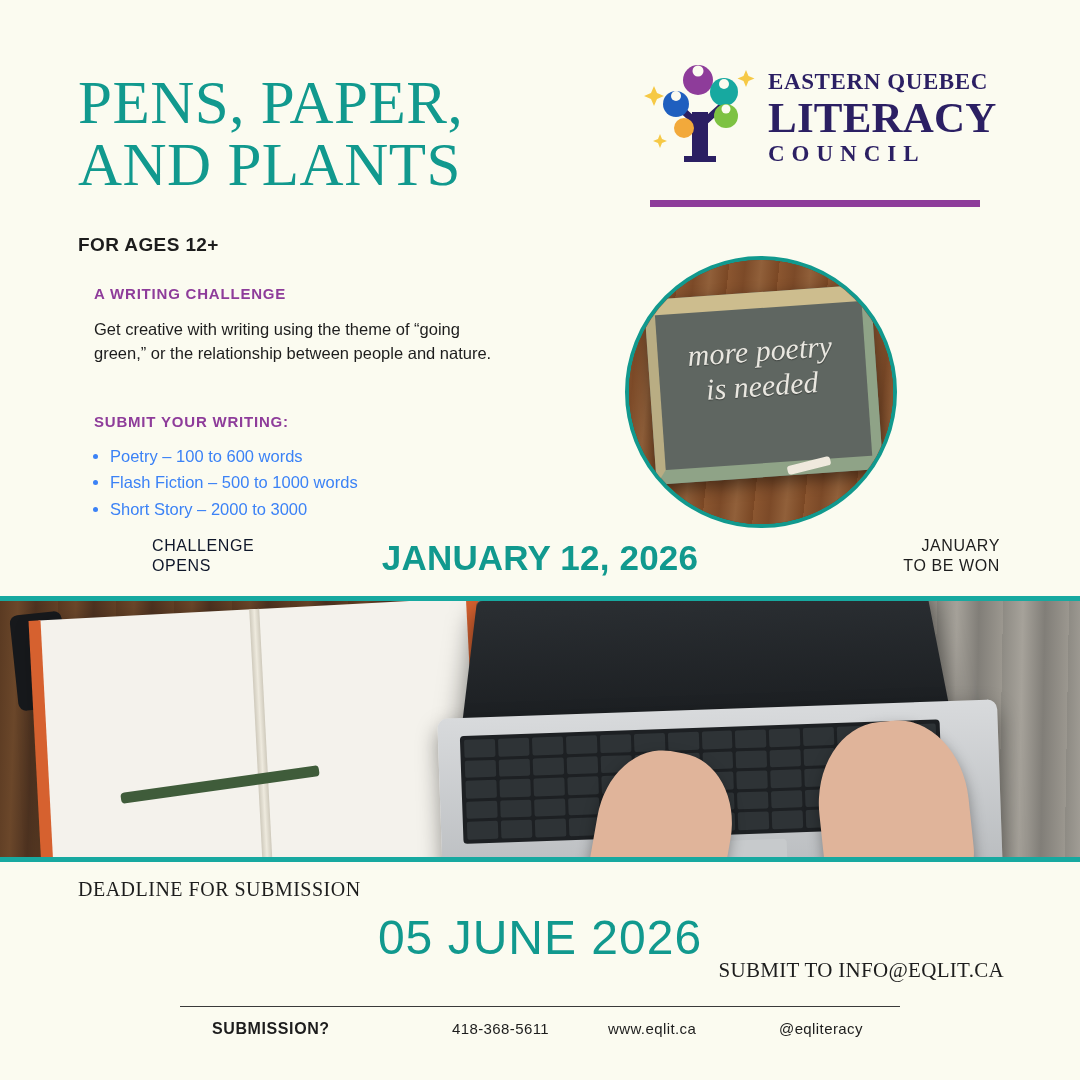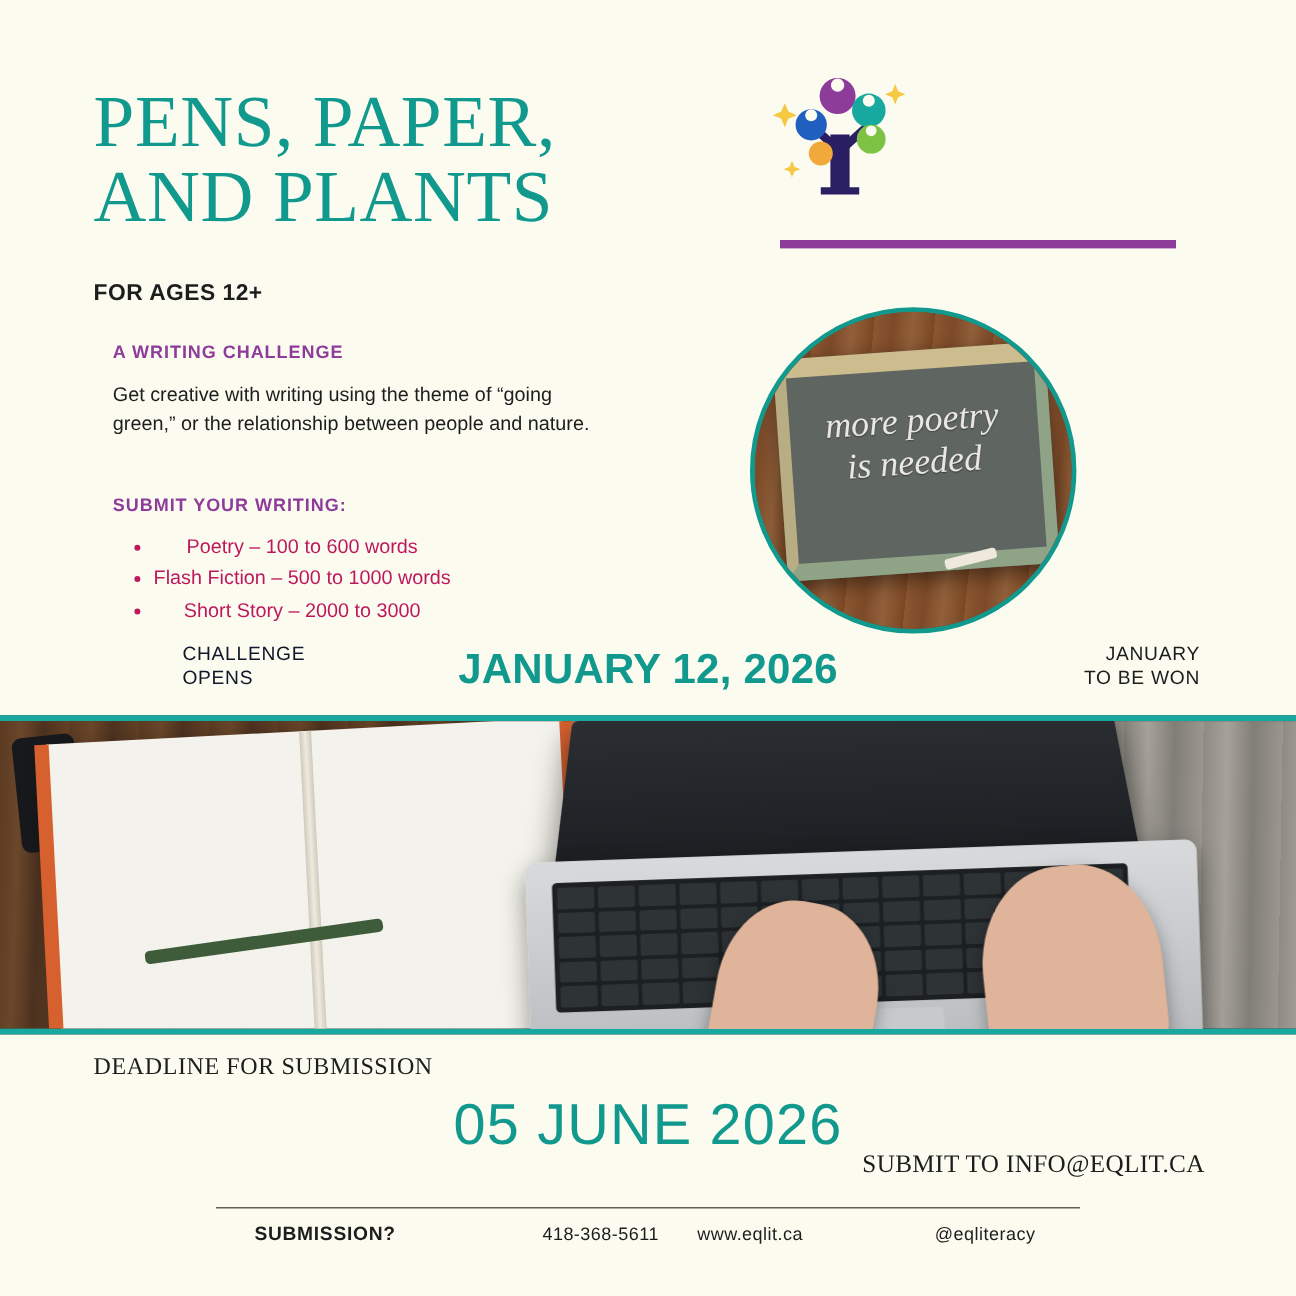--- a/index.html
+++ b/index.html
@@ -70,28 +70,27 @@
     position: absolute;
     left: 94px;
     top: 413px;
     font-size: 15px;
     font-weight: bold;
     letter-spacing: 0.8px;
     color: #8e3c9a;
   }
   .submit-list {
     position: absolute;
-    left: 102px;
+    left: 84px;
     top: 443px;
     margin: 0;
     padding-left: 26px;
     font-size: 16.5px;
     line-height: 1.6;
-    color: #be185d;
-    text-align: center;
+    color: #3b82f6;
   }
 
   
   .logo-block {
     position: absolute;
     left: 640px;
     top: 48px;
     width: 340px;
     height: 170px;
   }
@@ -391,21 +390,21 @@
   .phone {
     position: absolute;
     left: 452px;
     top: 1020px;
     font-size: 15px;
     letter-spacing: 0.4px;
     color: #1d1d1d;
   }
   .website {
     position: absolute;
-    left: 581px;
+    left: 608px;
     top: 1020px;
     font-size: 15px;
     letter-spacing: 0.4px;
     color: #1d1d1d;
   }
   .handle {
     position: absolute;
     left: 779px;
     top: 1020px;
     font-size: 15px;
@@ -447,20 +446,25 @@
         <circle cx="84" cy="40" r="14" fill="#17a9a0"></circle>
         <circle cx="84" cy="32" r="5" fill="#fbfbf0"></circle>
         <circle cx="86" cy="64" r="12" fill="#7dc242"></circle>
         <circle cx="86" cy="57" r="4.5" fill="#fbfbf0"></circle>
         <circle cx="44" cy="76" r="10" fill="#f2a93b"></circle>
 
         <path d="M14 34 l3 7 7 3 -7 3 -3 7 -3 -7 -7 -3 7 -3 z" fill="#f6c945"></path>
         <path d="M106 18 l2.5 6 6 2.5 -6 2.5 -2.5 6 -2.5 -6 -6 -2.5 6 -2.5 z" fill="#f6c945"></path>
         <path d="M20 82 l2 5 5 2 -5 2 -2 5 -2 -5 -5 -2 5 -2 z" fill="#f6c945"></path>
       </svg>
+    </div>
+    <div class="logo-text">
+      <div class="logo-l1">EASTERN QUEBEC</div>
+      <div class="logo-l2">LITERACY</div>
+      <div class="logo-l3">COUNCIL</div>
     </div>
     <div class="logo-rule"></div>
   </div>
 
   <div class="circle-photo">
     <div class="cp-wood"></div>
     <div class="cp-board"></div>
     <div class="cp-text">
       <div>more poetry</div>
       <div>is needed</div>

